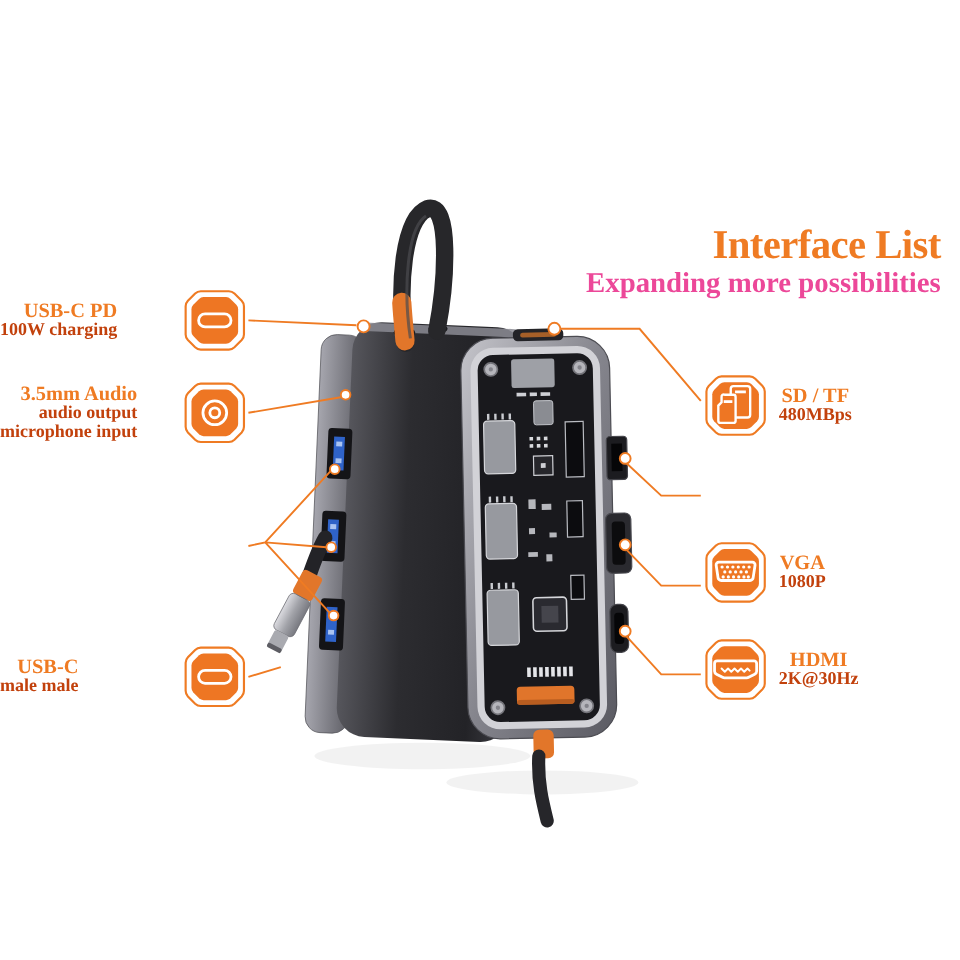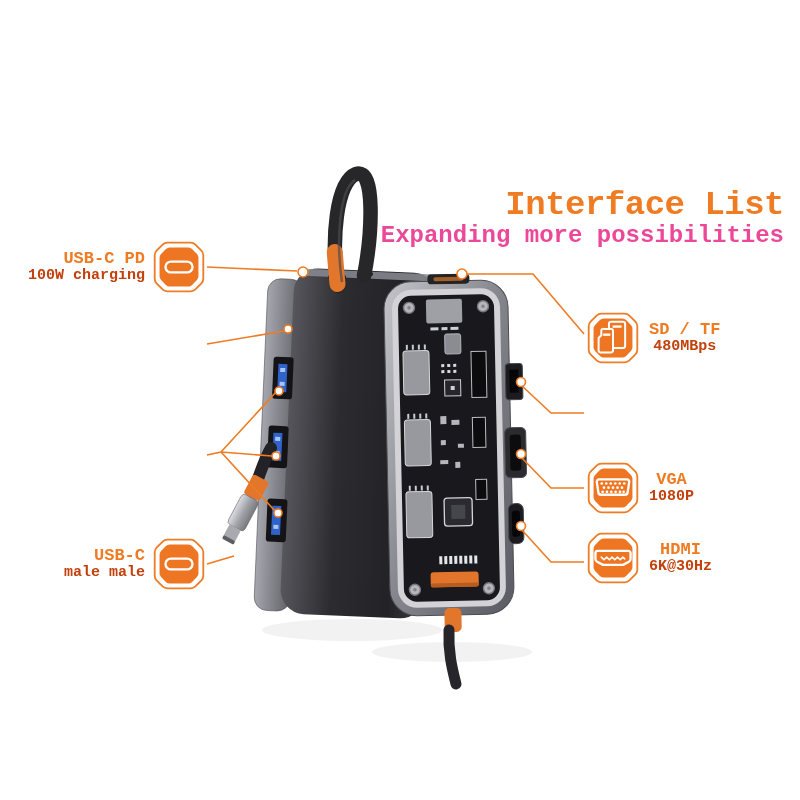--- a/index.html
+++ b/index.html
@@ -1,23 +1,23 @@
 <!DOCTYPE html>
 <html><head>
 <meta charset="utf-8">
 <style>
   html,body{margin:0;padding:0;background:#fff;}
   .stage{position:relative;width:800px;height:762px;background:#fff;overflow:hidden;
-         font-family:Liberation Mono, monospace;}
+         font-family:Liberation Serif, serif;}
   .scene-svg{position:absolute;left:0;top:0;width:800px;height:800px;}
   .hdr{position:absolute;right:16px;top:188px;text-align:right;}
   .hdr-title{font-size:34px;font-weight:700;letter-spacing:-0.5px;color:#ef7b23;line-height:34px;}
   .hdr-sub{font-size:24px;font-weight:600;color:#ec4899;line-height:28px;margin-top:0;}
   .callout{position:absolute;display:flex;align-items:center;}
-  .callout.left{justify-content:flex-end;left:0;width:206px;}
+  .callout.left{justify-content:space-between;left:0;width:206px;}
   .callout.right{left:586px;}
   .co-text{display:flex;flex-direction:column;justify-content:center;}
   .callout.left .co-text{text-align:right;margin-right:7px;}
   .callout.right .co-text{text-align:center;margin-left:9px;}
   .co-title{font-size:17px;font-weight:700;color:#ef7b23;line-height:16px;}
   .co-sub{font-size:15px;font-weight:700;color:#c2410c;line-height:15px;margin-top:1px;}
   .co-icon{width:54px;height:54px;flex:0 0 54px;}
   .oct-o{fill:none;stroke:#ef7b23;stroke-width:2;}
   .oct-i{fill:#ee7623;}
   .g-st{fill:none;stroke:#fff;stroke-width:2.6;stroke-linecap:round;stroke-linejoin:round;}
@@ -234,20 +234,33 @@
       <div class="co-title">USB-C PD</div>
       <div class="co-sub">100W charging</div>
     </div>
     <svg class="co-icon" viewBox="0 0 60 60">
       <use href="#octo" class="oct-o"></use>
         <use href="#octo" class="oct-i" transform="translate(6,6) scale(0.8)"></use>
       <rect x="15" y="24" width="30" height="12" rx="6" class="g-st" stroke-width="3.4"></rect>
     </svg>
   </div>
 
+  <div class="callout left" style="top:317px">
+    <div class="co-text">
+      <div class="co-title">3.5mm Audio</div>
+      <div class="co-sub">audio output</div>
+      <div class="co-sub">microphone input</div>
+    </div>
+    <svg class="co-icon" viewBox="0 0 60 60">
+      <use href="#octo" class="oct-o"></use>
+        <use href="#octo" class="oct-i" transform="translate(6,6) scale(0.8)"></use>
+      <circle cx="30" cy="30" r="11" class="g-st" stroke-width="3.4"></circle>
+      <circle cx="30" cy="30" r="4.6" class="g-st" stroke-width="2.6"></circle>
+    </svg>
+  </div>
 
 
   <div class="callout left" style="top:537px">
     <div class="co-text">
       <div class="co-title">USB-C</div>
       <div class="co-sub">male male</div>
     </div>
     <svg class="co-icon" viewBox="0 0 60 60">
       <use href="#octo" class="oct-o"></use>
         <use href="#octo" class="oct-i" transform="translate(6,6) scale(0.8)"></use>
@@ -264,21 +277,21 @@
       <path d="M20,20 h8 a2,2 0 0 1 2,2 v22 a2,2 0 0 1 -2,2 h-12 a2,2 0 0 1 -2,-2 v-14 l3,-3 v-5 a2,2 0 0 1 3,-2 z" fill="#ee7623" stroke="#fff" stroke-width="2.2"></path>
       <rect x="19" y="25" width="8" height="2.6" class="g-fl"></rect>
     </svg>
     <div class="co-text">
       <div class="co-title">SD / TF</div>
       <div class="co-sub">480MBps</div>
     </div>
   </div>
 
 
-  <div class="callout right" style="top:461px">
+  <div class="callout right" style="top:450px">
     <svg class="co-icon" viewBox="0 0 60 60">
       <use href="#octo" class="oct-o"></use>
         <use href="#octo" class="oct-i" transform="translate(6,6) scale(0.8)"></use>
       <path d="M14.5,20.5 h31 a2.5,2.5 0 0 1 2.5,2.9 l-1.7,11.2 a3,3 0 0 1 -3,2.9 h-26.6 a3,3 0 0 1 -3,-2.9 L12,23.4 a2.5,2.5 0 0 1 2.5,-2.9 z" class="g-st" stroke-width="2.4"></path>
       <g fill="#fff">
         <circle cx="17.5" cy="25" r="1.5"></circle>
           <circle cx="22.5" cy="25" r="1.5"></circle>
           <circle cx="27.5" cy="25" r="1.5"></circle>
           <circle cx="32.5" cy="25" r="1.5"></circle>
           <circle cx="37.5" cy="25" r="1.5"></circle>
@@ -304,17 +317,17 @@
 
   <div class="callout right" style="top:531px">
     <svg class="co-icon" viewBox="0 0 60 60">
       <use href="#octo" class="oct-o"></use>
         <use href="#octo" class="oct-i" transform="translate(6,6) scale(0.8)"></use>
       <path d="M13,22 h34 a2.5,2.5 0 0 1 2.5,2.5 v7 a3,3 0 0 1 -1.8,2.7 l-5.6,2.9 a4,4 0 0 1 -1.8,0.5 h-20.6 a4,4 0 0 1 -1.8,-0.5 l-5.6,-2.9 a3,3 0 0 1 -1.8,-2.7 v-7 a2.5,2.5 0 0 1 2.5,-2.5 z" class="g-st" stroke-width="2.4"></path>
       <polyline points="17,29 20,32 23,29 26,32 29,29 32,32 35,29 38,32 41,29 43,31" fill="none" stroke="#fff" stroke-width="1.8" stroke-linecap="round" stroke-linejoin="round"></polyline>
     </svg>
     <div class="co-text">
       <div class="co-title">HDMI</div>
-      <div class="co-sub">6K@30Hz</div>
+      <div class="co-sub">2K@30Hz</div>
     </div>
   </div>
 
 </div>
 
 </body></html>

